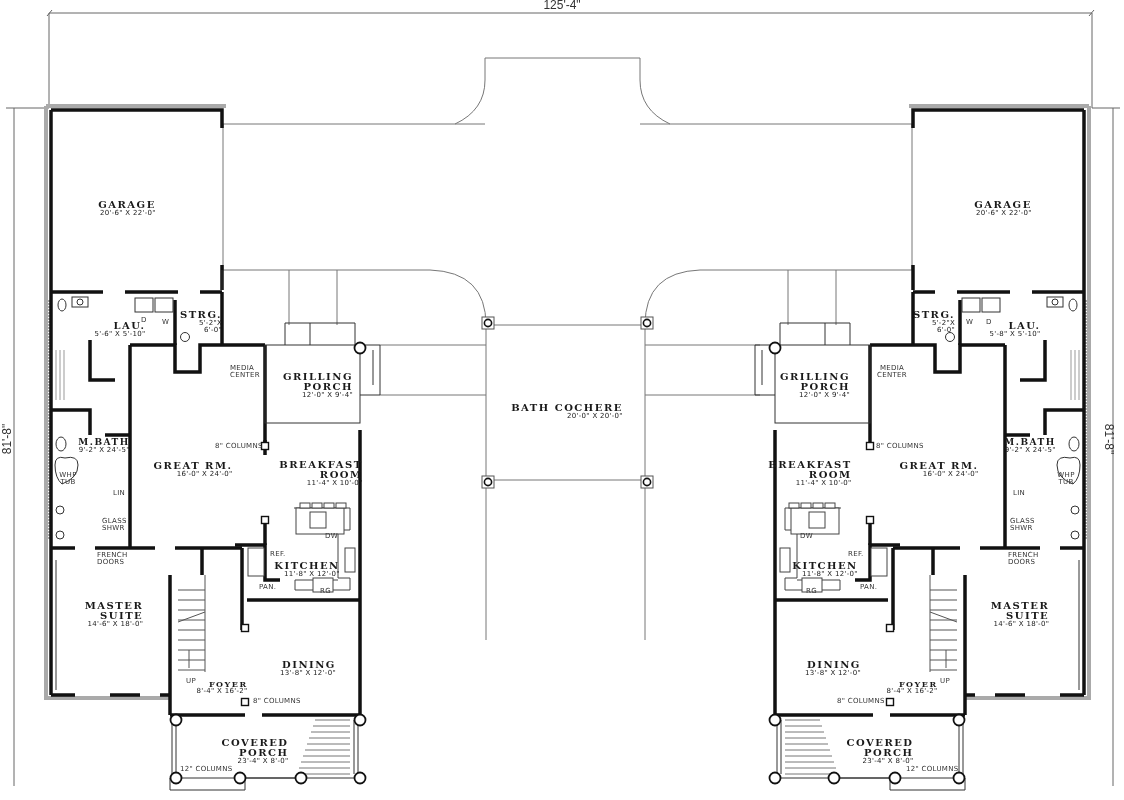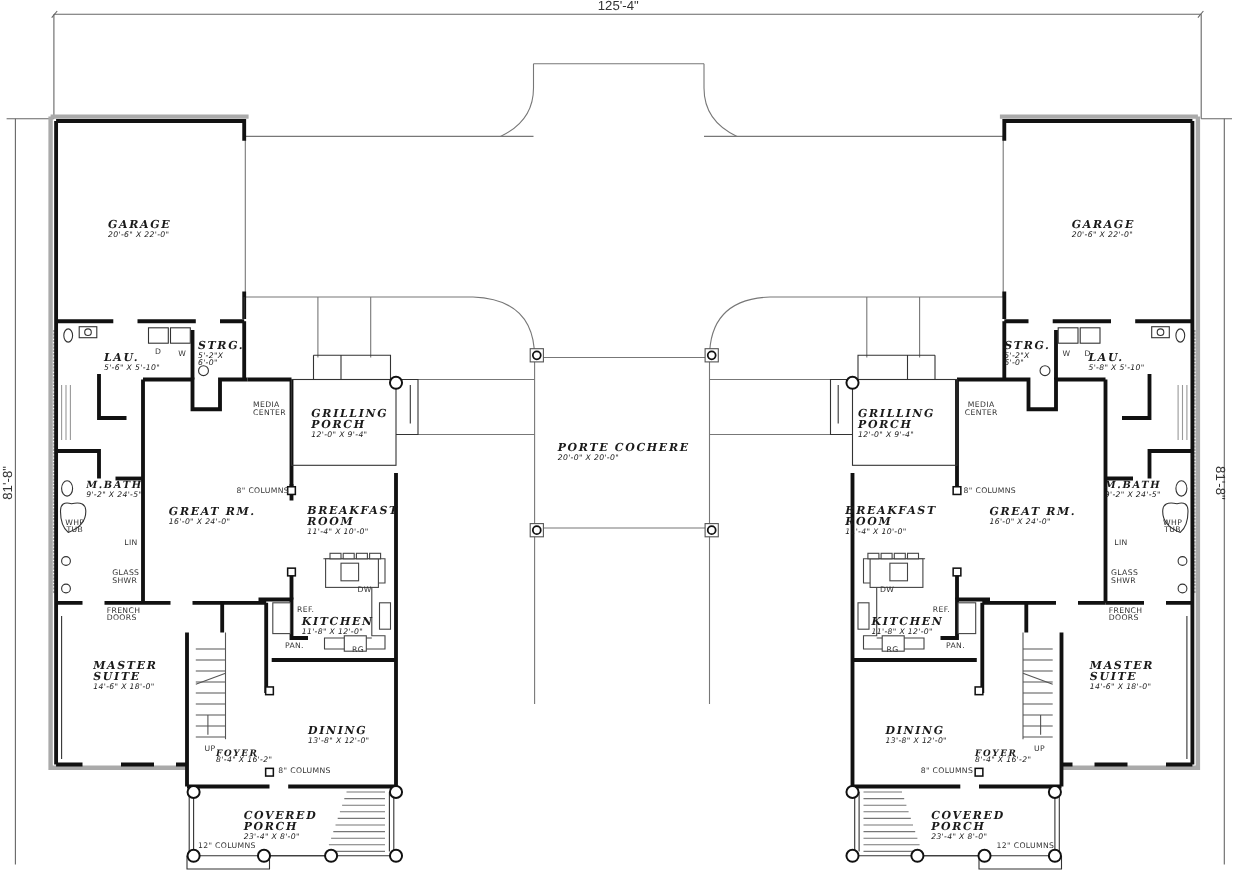--- a/index.html
+++ b/index.html
@@ -1,20 +1,20 @@
 <!DOCTYPE html>
 <html><head>
 <meta charset="utf-8">
 <style>
   html, body { margin:0; padding:0; background:#ffffff; }
   body { width:1124px; height:800px; position:relative; overflow:hidden;
          font-family:"DejaVu Serif", serif; color:#222; }
   svg { position:absolute; left:0; top:0; }
-  .lbl { position:absolute; text-align:left; transform:translateX(-50%);
-         white-space:nowrap; line-height:1.0;font-style:italic; }
+  .lbl { position:absolute; text-align:right; transform:translateX(-50%);
+         white-space:nowrap; line-height:1.0; }
   .room-name { font-family:"DejaVu Serif", serif; font-weight:bold; font-size:10px;
                letter-spacing:1.5px; display:block; color:#1a1a1a; }
   .room-dim { font-family:"DejaVu Sans", sans-serif; font-size:7px; display:block;
               letter-spacing:0.3px; color:#1a1a1a; }
   .note { position:absolute; font-family:"DejaVu Sans", sans-serif; font-size:7px;
           color:#333; white-space:nowrap; line-height:1.05; letter-spacing:0.3px; }
   .note.c { transform:translateX(-50%); text-align:center; }
   .dim-h { position:absolute; font-family:"Liberation Sans Narrow","Liberation Sans", sans-serif;
            font-size:12px; color:#333; transform:translateX(-50%); }
   .dim-v { position:absolute; font-family:"Liberation Sans", sans-serif; font-size:12px;
@@ -277,21 +277,21 @@
     <use href="#pcol" x="360" y="720"></use>
     <use href="#pcol" x="360" y="778"></use>
   </g>
 </svg>
 
 <div class="dim-h" style="left:562px; top:-2px;">125'-4"</div>
 <div class="dim-v" style="left:-8px; top:432px; transform:rotate(-90deg);">81'-8"</div>
 <div class="dim-v" style="left:1094px; top:432px; transform:rotate(90deg);">81'-8"</div>
 
 <div class="lbl" style="left:567px; top:403px;">
-  <span class="room-name">PORTE COCHERE</span>
+  <span class="room-name">BATH COCHERE</span>
   <span class="room-dim">20'-0" X 20'-0"</span>
 </div>
 
 <div class="lbl" style="left:127px; top:200px;">
   <span class="room-name">GARAGE</span>
   <span class="room-dim">20'-6" X 22'-0"</span>
 </div>
 <div class="lbl" style="left:120px; top:321px;">
   <span class="room-name">LAU.</span>
   <span class="room-dim">5'-6" X 5'-10"</span>

